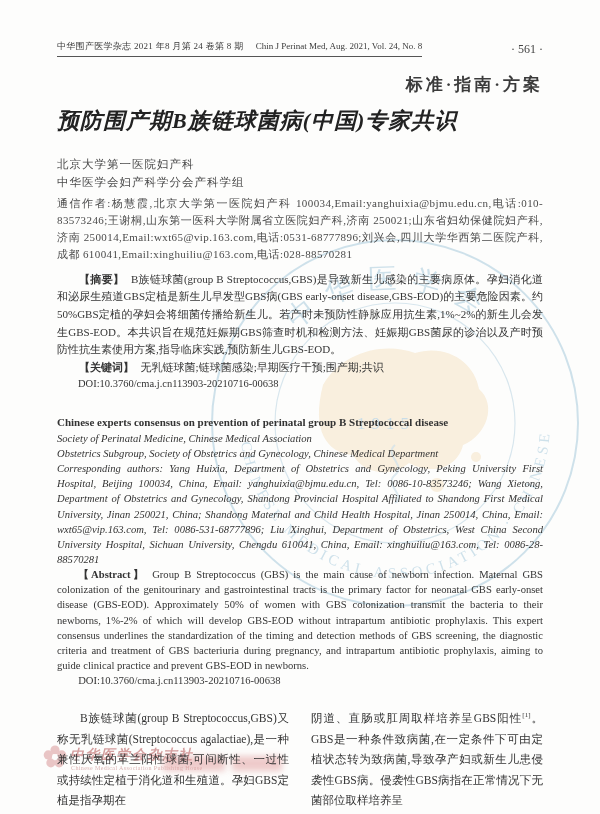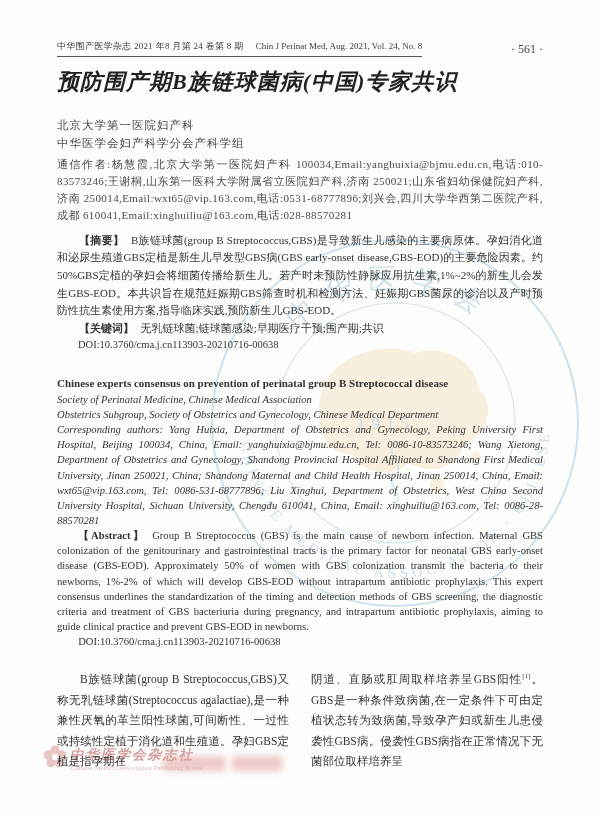--- a/index.html
+++ b/index.html
@@ -98,20 +98,21 @@
   <div class="content">
 
     <div class="hdr">
       <span class="jline">
         <span class="jcn">中华围产医学杂志 2021 年8 月第 24 卷第 8 期</span>
         <span class="jen">Chin J Perinat Med, Aug. 2021, Vol. 24, No. 8</span>
       </span>
       <span class="pagenum">· 561 ·</span>
     </div>
 
+    <div class="seclabel">标准·指南·方案</div>
 
     <h1 class="title" style="margin:10px 0 0 0;">预防围产期B族链球菌病(中国)专家共识</h1>
 
     <div class="affil">
       <div>北京大学第一医院妇产科</div>
       <div>中华医学会妇产科学分会产科学组</div>
     </div>
 
     <p class="corr-cn" style="margin:3px 0 8px 0;">通信作者:杨慧霞,北京大学第一医院妇产科 100034,Email:yanghuixia@bjmu.edu.cn,电话:010-83573246;王谢桐,山东第一医科大学附属省立医院妇产科,济南 250021;山东省妇幼保健院妇产科,济南 250014,Email:wxt65@vip.163.com,电话:0531-68777896;刘兴会,四川大学华西第二医院产科,成都 610041,Email:xinghuiliu@163.com,电话:028-88570281</p>
 

